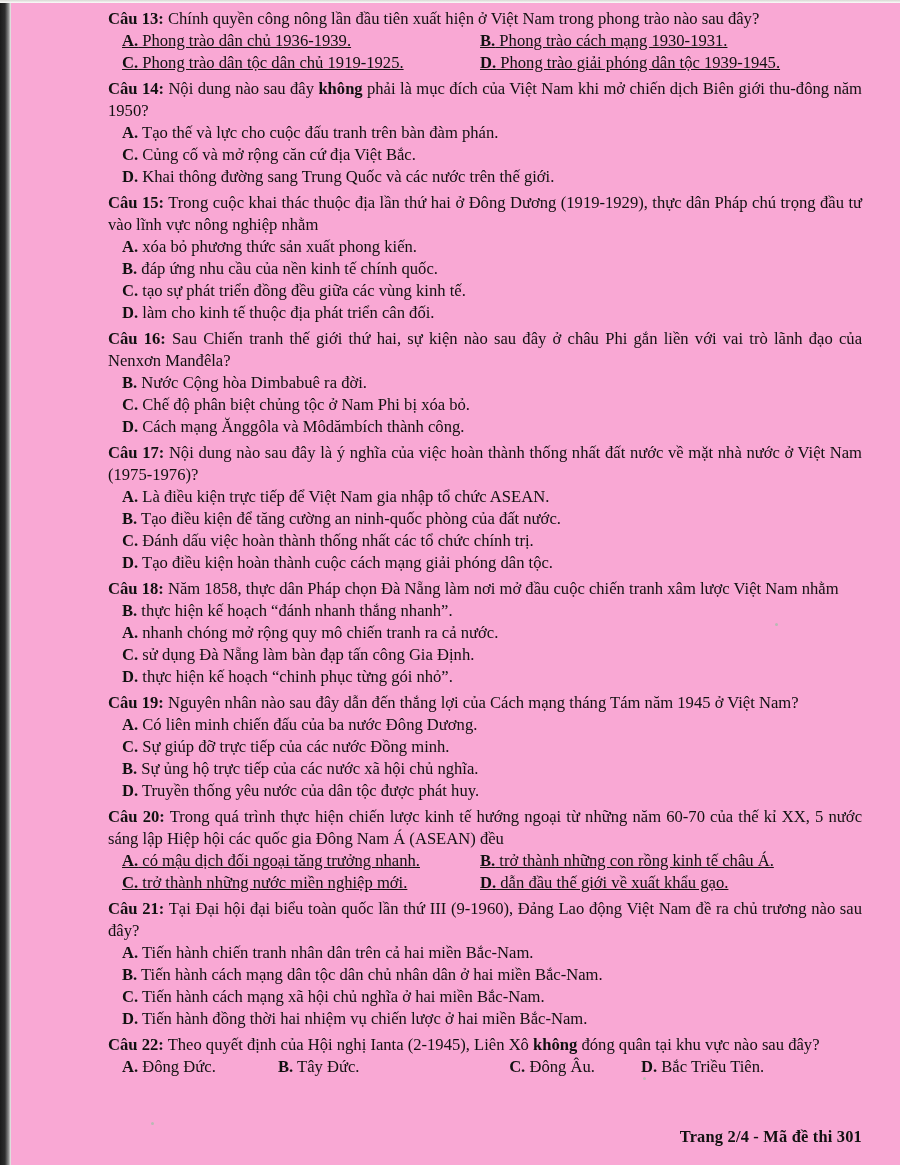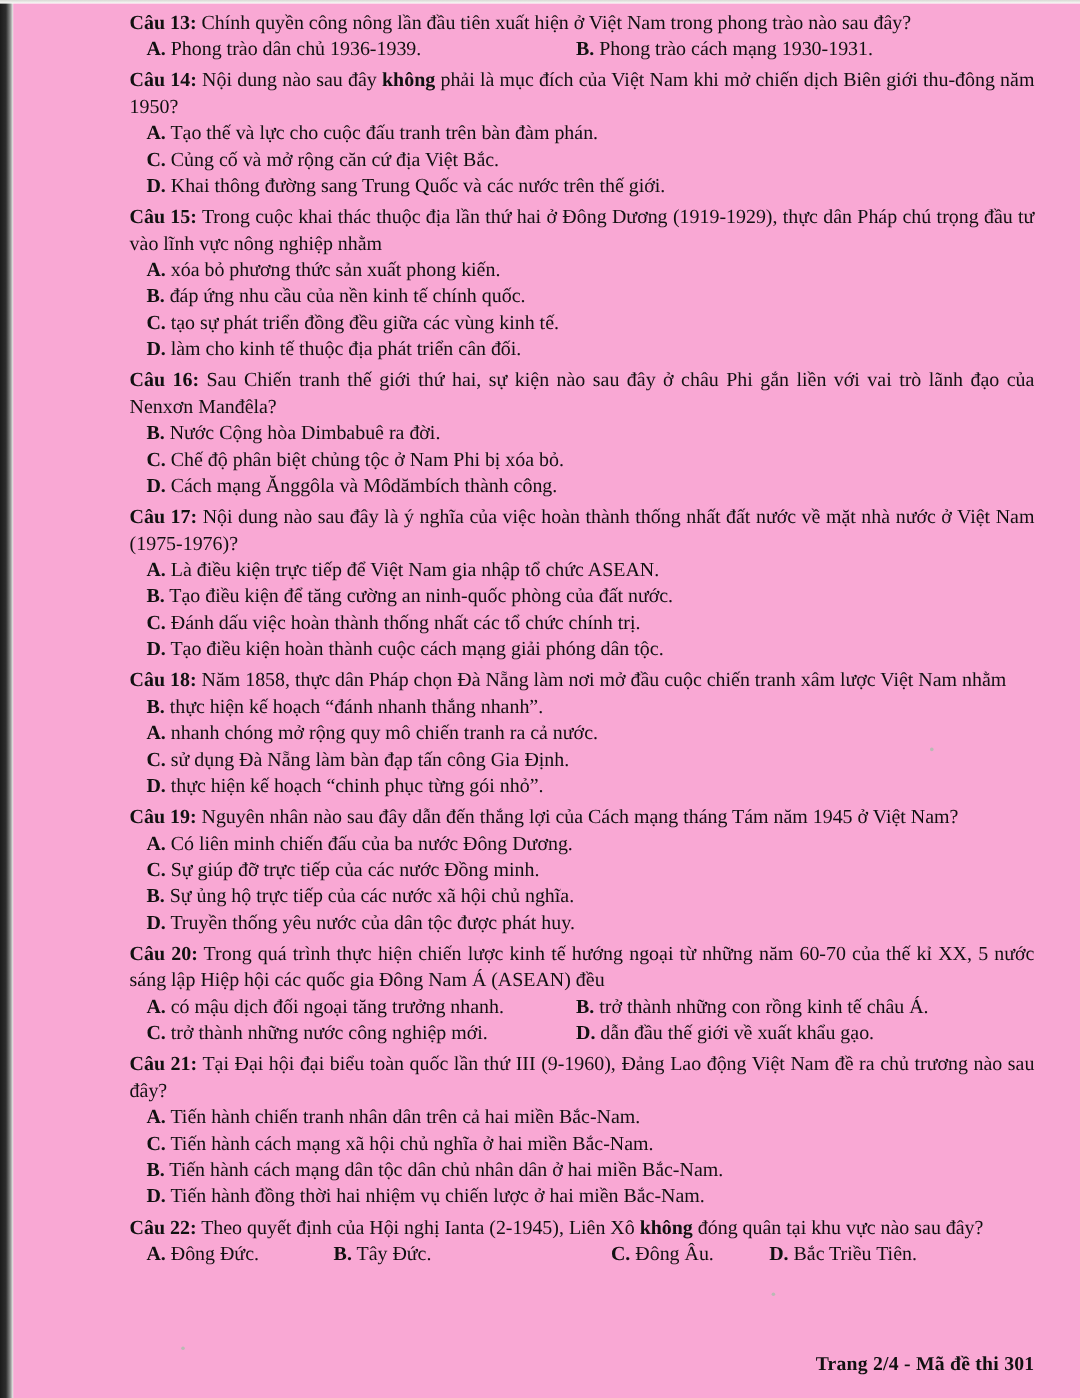--- a/index.html
+++ b/index.html
@@ -60,20 +60,21 @@
     line-height: 22px;
     margin: 0;
   }
   
   .opts-stack .opt {
     padding-left: 14px;
   }
   
   .opts-2col {
     display: block;
+    text-decoration: underline;
   }
   .opts-2col .row {
     display: flex;
     width: 100%;
   }
   .opts-2col .col-a {
     flex: 0 0 372px;
     padding-left: 14px;
     box-sizing: border-box;
   }
@@ -120,20 +121,24 @@
   <div class="speck" style="left:151px; top:1122px; width:3px; height:3px;"></div>
 
   <div class="content" id="questions-container">
       <div class="q">
         <p class="stem"><span class="qnum">Câu 13:</span><span> Chính quyền công nông lần đầu tiên xuất hiện ở Việt Nam trong phong trào nào sau đây?</span></p>
         <div class="opts opts-2col">
           <div class="row opt">
             <div class="col-a"><span><span class="label">A.</span><span> Phong trào dân chủ 1936-1939.</span></span></div>
             <div class="col-b"><span><span class="label">B.</span><span> Phong trào cách mạng 1930-1931.</span></span></div>
           </div>
+          <div class="row opt">
+            <div class="col-a"><span><span class="label">C.</span><span> Phong trào dân tộc dân chủ 1919-1925.</span></span></div>
+            <div class="col-b"><span><span class="label">D.</span><span> Phong trào giải phóng dân tộc 1939-1945.</span></span></div>
+          </div>
         </div>
       </div>
       <div class="q">
         <p class="stem"><span class="qnum">Câu 14:</span><span> Nội dung nào sau đây </span><span class="kw">không</span><span> phải là mục đích của Việt Nam khi mở chiến dịch Biên giới thu-đông năm 1950?</span></p>
         <div class="opts opts-stack">
           <p class="opt"><span><span class="label">A.</span><span> Tạo thế và lực cho cuộc đấu tranh trên bàn đàm phán.</span></span></p>
           <p class="opt"><span><span class="label">C.</span><span> Củng cố và mở rộng căn cứ địa Việt Bắc.</span></span></p>
           <p class="opt"><span><span class="label">D.</span><span> Khai thông đường sang Trung Quốc và các nước trên thế giới.</span></span></p>
         </div>
       </div>
@@ -182,31 +187,31 @@
         </div>
       </div>
       <div class="q">
         <p class="stem"><span class="qnum">Câu 20:</span><span> Trong quá trình thực hiện chiến lược kinh tế hướng ngoại từ những năm 60-70 của thế kỉ XX, 5 nước sáng lập Hiệp hội các quốc gia Đông Nam Á (ASEAN) đều</span></p>
         <div class="opts opts-2col">
           <div class="row opt">
             <div class="col-a"><span><span class="label">A.</span><span> có mậu dịch đối ngoại tăng trưởng nhanh.</span></span></div>
             <div class="col-b"><span><span class="label">B.</span><span> trở thành những con rồng kinh tế châu Á.</span></span></div>
           </div>
           <div class="row opt">
-            <div class="col-a"><span><span class="label">C.</span><span> trở thành những nước công nghiệp mới.</span></span></div>
+            <div class="col-a"><span><span class="label">C.</span><span> trở thành những nước miền nghiệp mới.</span></span></div>
             <div class="col-b"><span><span class="label">D.</span><span> dẫn đầu thế giới về xuất khẩu gạo.</span></span></div>
           </div>
         </div>
       </div>
       <div class="q">
         <p class="stem"><span class="qnum">Câu 21:</span><span> Tại Đại hội đại biểu toàn quốc lần thứ III (9-1960), Đảng Lao động Việt Nam đề ra chủ trương nào sau đây?</span></p>
         <div class="opts opts-stack">
           <p class="opt"><span><span class="label">A.</span><span> Tiến hành chiến tranh nhân dân trên cả hai miền Bắc-Nam.</span></span></p>
+          <p class="opt"><span><span class="label">B.</span><span> Tiến hành cách mạng dân tộc dân chủ nhân dân ở hai miền Bắc-Nam.</span></span></p>
           <p class="opt"><span><span class="label">C.</span><span> Tiến hành cách mạng xã hội chủ nghĩa ở hai miền Bắc-Nam.</span></span></p>
-          <p class="opt"><span><span class="label">B.</span><span> Tiến hành cách mạng dân tộc dân chủ nhân dân ở hai miền Bắc-Nam.</span></span></p>
           <p class="opt"><span><span class="label">D.</span><span> Tiến hành đồng thời hai nhiệm vụ chiến lược ở hai miền Bắc-Nam.</span></span></p>
         </div>
       </div>
       <div class="q">
         <p class="stem"><span class="qnum">Câu 22:</span><span> Theo quyết định của Hội nghị Ianta (2-1945), Liên Xô </span><span class="kw">không</span><span> đóng quân tại khu vực nào sau đây?</span></p>
         <div class="opts opts-4col opt">
           <div class="c1"><span><span class="label">A.</span><span> Đông Đức.</span></span></div>
           <div class="c2"><span><span class="label">B.</span><span> Tây Đức.</span></span></div>
           <div class="c3"><span><span class="label">C.</span><span> Đông Âu.</span></span></div>
           <div class="c4"><span><span class="label">D.</span><span> Bắc Triều Tiên.</span></span></div>

